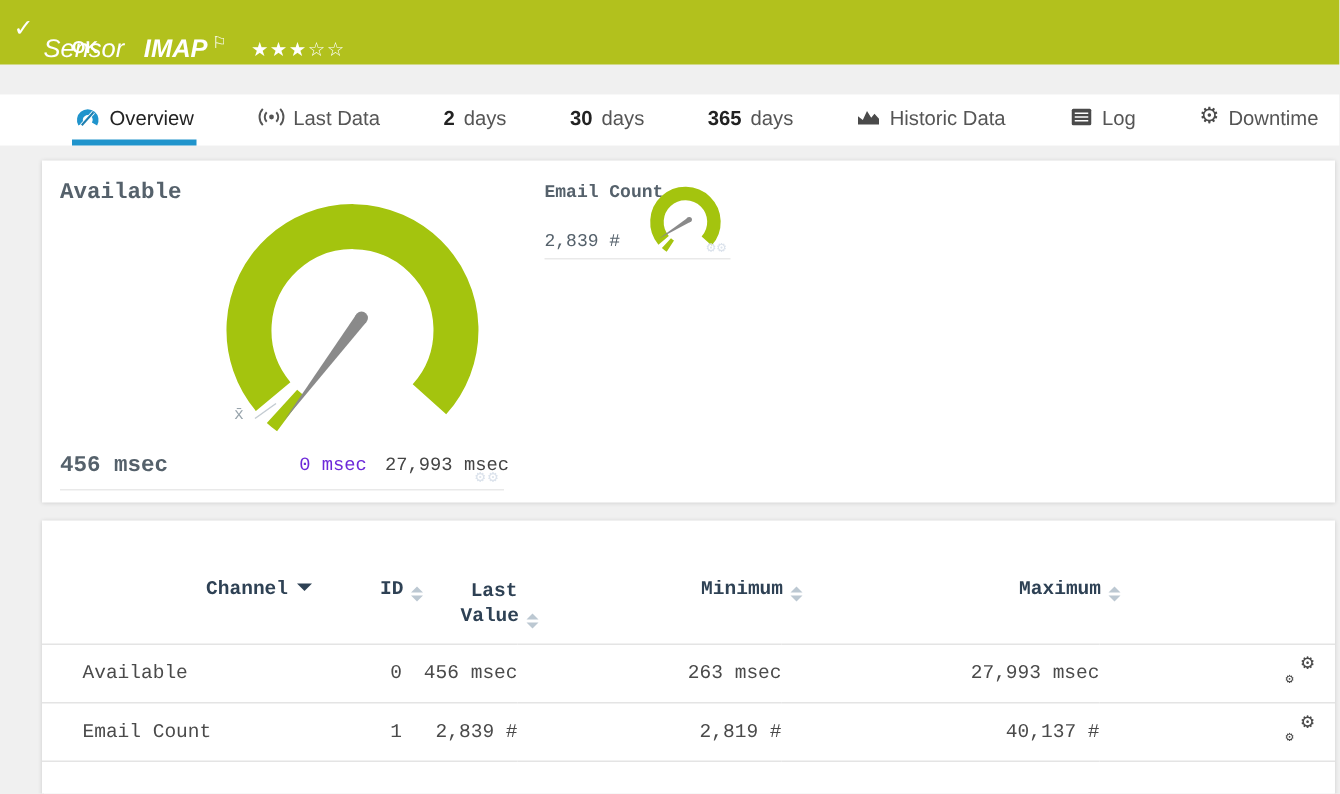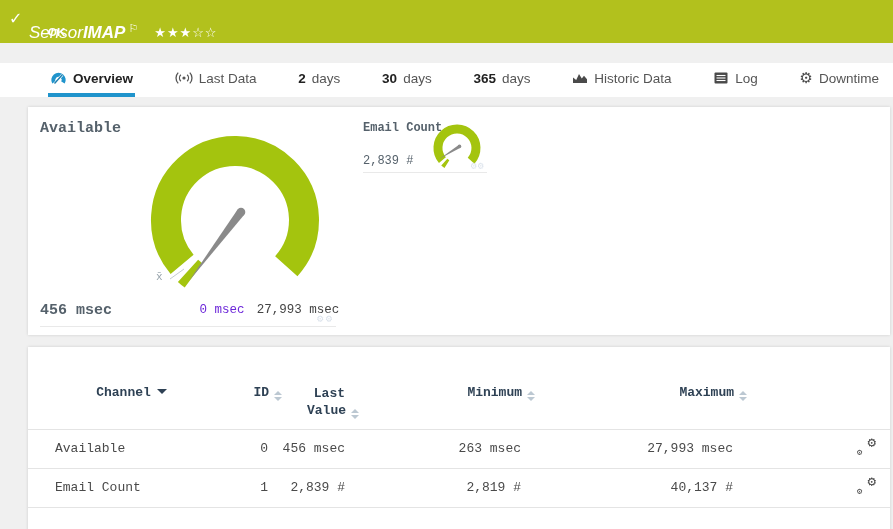--- a/index.html
+++ b/index.html
@@ -4,32 +4,32 @@
 <style>
   html,body{margin:0;padding:0;width:893px;height:529px;overflow:hidden;
     font-family:"Liberation Sans","DejaVu Sans",sans-serif;background:#f0f0f0;}
   *{box-sizing:border-box;}
 
   
   .topbar{height:43px;background:#b2c11d;position:relative;color:#fff;}
   .chk{position:absolute;left:9px;top:9px;font-size:16px;font-weight:bold;}
   .titleline{position:absolute;left:29px;top:23px;display:flex;align-items:flex-start;}
   .t-sensor{font-style:italic;font-size:17px;}
-  .t-name{font-style:italic;font-weight:bold;font-size:17px;margin-left:0;}
+  .t-name{font-style:italic;font-weight:bold;font-size:17px;margin-left:13px;}
   .flag{font-size:11px;margin:-1px 0 0 3px;cursor:pointer;}
   .stars{font-size:13px;margin:2px 0 0 16px;letter-spacing:1px;cursor:pointer;}
   .status-ok{position:absolute;left:48px;top:26px;font-size:11.5px;font-weight:bold;text-align:right;}
 
   
   .gapstrip{height:20px;background:#f0f0f0;}
   .tabbar{height:34px;background:#fff;display:flex;justify-content:space-between;
     padding:0 12px 0 48px;}
   .tab{display:flex;align-items:center;gap:6px;font-size:13.5px;color:#555;
     border-bottom:4px solid transparent;padding:0 2px;cursor:pointer;white-space:nowrap;}
-  .tab.active{border-bottom-color:#2094cc;color:#222;font-weight:bold;}
+  .tab.active{border-bottom-color:#2094cc;color:#222;font-weight:normal;}
   .tab b{color:#222;}
   .tab .gear-glyph{font-size:15px;color:#4a4a4a;line-height:10px;}
 
   
   .page{padding:10px 3px 0 28px;}
   .card{background:#fff;box-shadow:0 0 3px rgba(0,0,0,.14);position:relative;font-family:Liberation Mono, monospace;}
   .card.gauges{height:228px;margin-bottom:12px;}
   .card.channels{height:196px;}
 
   
@@ -50,21 +50,21 @@
   .gtitle-sm{position:absolute;left:0;top:0;font-size:12px;font-weight:bold;color:#55616b;}
   .gvalue-sm{position:absolute;left:0;bottom:4px;font-size:12px;color:#55616b;}
   .gsvg-sm{position:absolute;left:68px;top:2px;}
   .gicons-sm{position:absolute;right:2px;bottom:0;color:#dce3ec;font-size:10px;cursor:pointer;
     letter-spacing:1px;}
 
   
   table{border-collapse:collapse;width:100%;table-layout:fixed;}
   th{font-size:13px;color:#2e4154;font-weight:bold;text-align:right;
     vertical-align:top;padding:38px 0 10px;}
-  th.c-channel{text-align:center;padding-left:27px;margin-top:36px;}
+  th.c-channel{text-align:right;padding-left:27px;margin-top:36px;}
   td{font-size:13px;color:#4a4a4a;text-align:right;border-top:1px solid #e4e4e4;
     padding:8px 0 9px;}
   td.c-channel{text-align:left;padding-left:27px;}
   tr.last td{border-bottom:1px solid #e4e4e4;}
   .lastval-head{width:58px;margin-left:auto;text-align:right;line-height:17px;}
   .sort{display:inline-flex;flex-direction:column;gap:2px;margin-left:5px;margin-right:-14px;
     vertical-align:1px;cursor:pointer;}
   .sort i{width:0;height:0;border-left:4px solid transparent;border-right:4px solid transparent;}
   .sort i.up{border-bottom:4px solid #bcc8d2;}
   .sort i.dn{border-top:4px solid #bcc8d2;}

